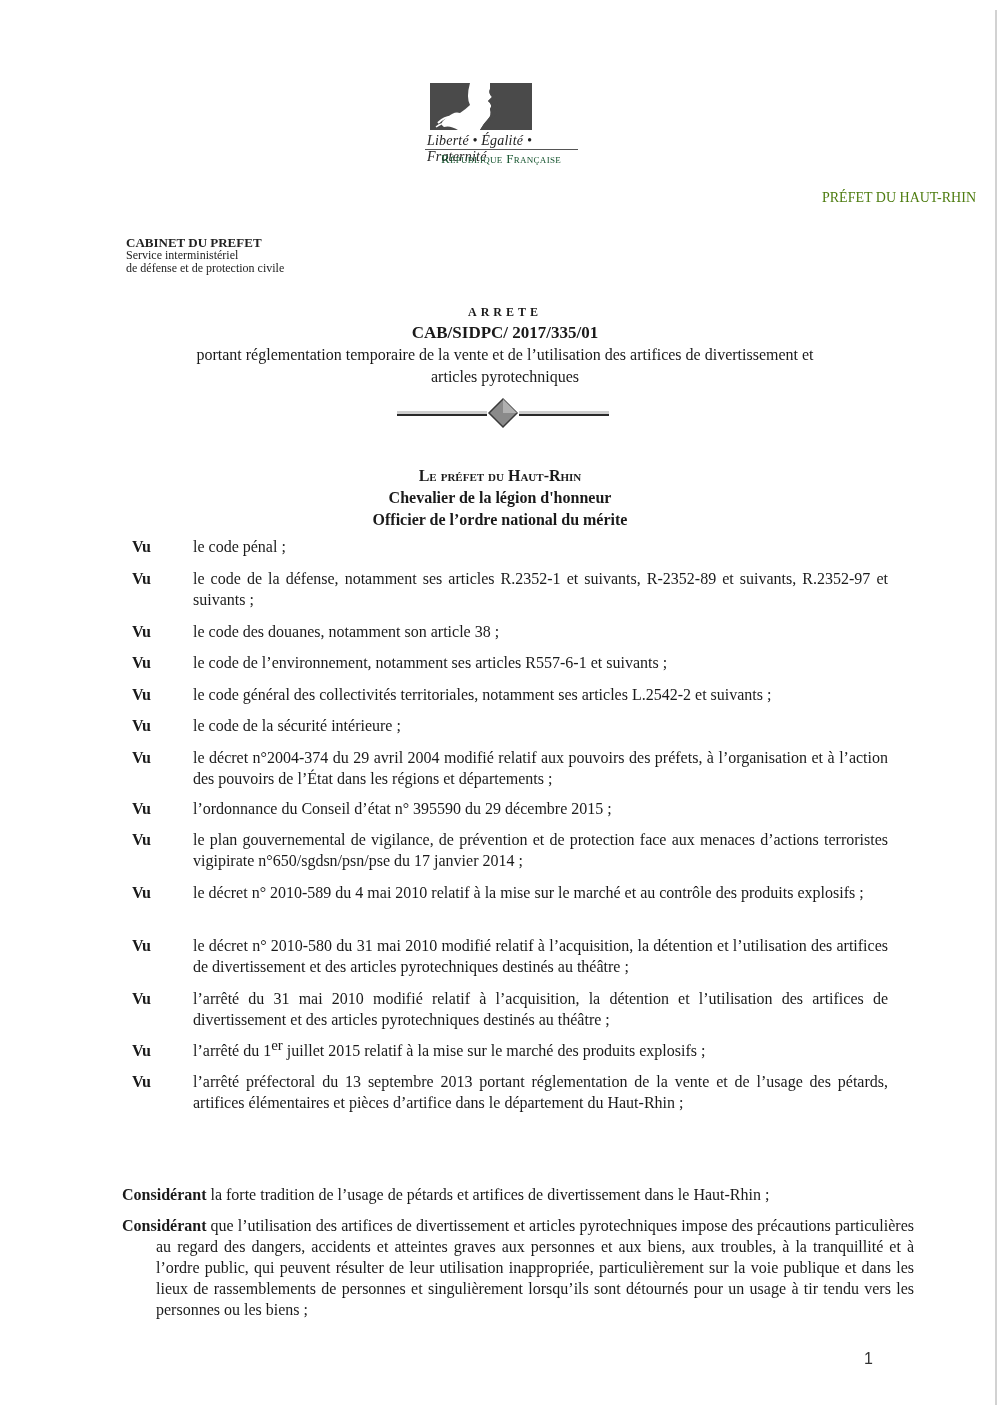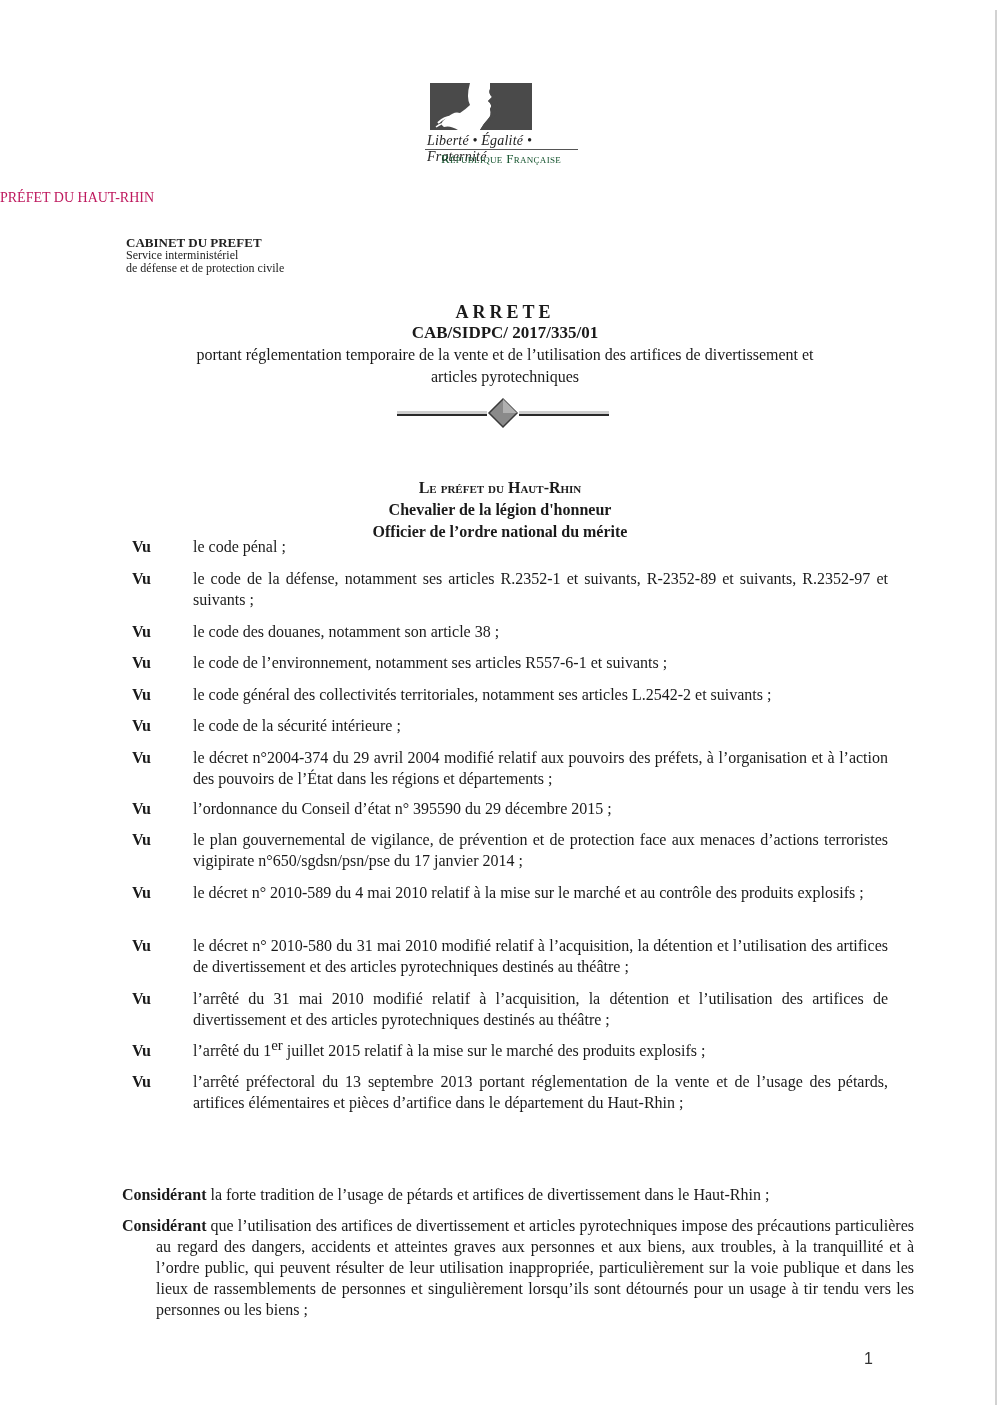--- a/index.html
+++ b/index.html
@@ -59,23 +59,23 @@
       font-size: 13px;
       font-variant: small-caps;
       letter-spacing: 0.3px;
       color: #14532d;
     }
     .prefet-header {
       position: absolute;
       left: 0;
       top: 190px;
       width: 976px;
-      text-align: left;
+      text-align: right;
       font-size: 14px;
-      color: #be185d;
+      color: #4d7c0f;
     }
     
     .cabinet {
       position: absolute;
       left: 126px;
       top: 236px;
       font-size: 12px;
       line-height: 13px;
       color: #222;
     }
@@ -87,21 +87,21 @@
     .title-block {
       position: absolute;
       left: 130px;
       top: 302px;
       width: 750px;
       text-align: center;
       color: #1a1a1a;
     }
     .title-arrete {
       font-weight: bold;
-      font-size: 18px;
+      font-size: 12px;
       letter-spacing: 4px;
       line-height: 20px;
     }
     .title-ref {
       font-weight: bold;
       font-size: 17px;
       line-height: 22px;
     }
     .title-subject {
       font-size: 16px;
@@ -116,21 +116,20 @@
     }
     
     .prefet-block {
       position: absolute;
       left: 200px;
       top: 465px;
       width: 600px;
       text-align: center;
       font-size: 16px;
       line-height: 22px;
-      margin-top: 12px;
     }
     .prefet-name {
       font-weight: bold;
       font-variant: small-caps;
     }
     .prefet-title {
       font-weight: bold;
     }
     
     .vu-item {

